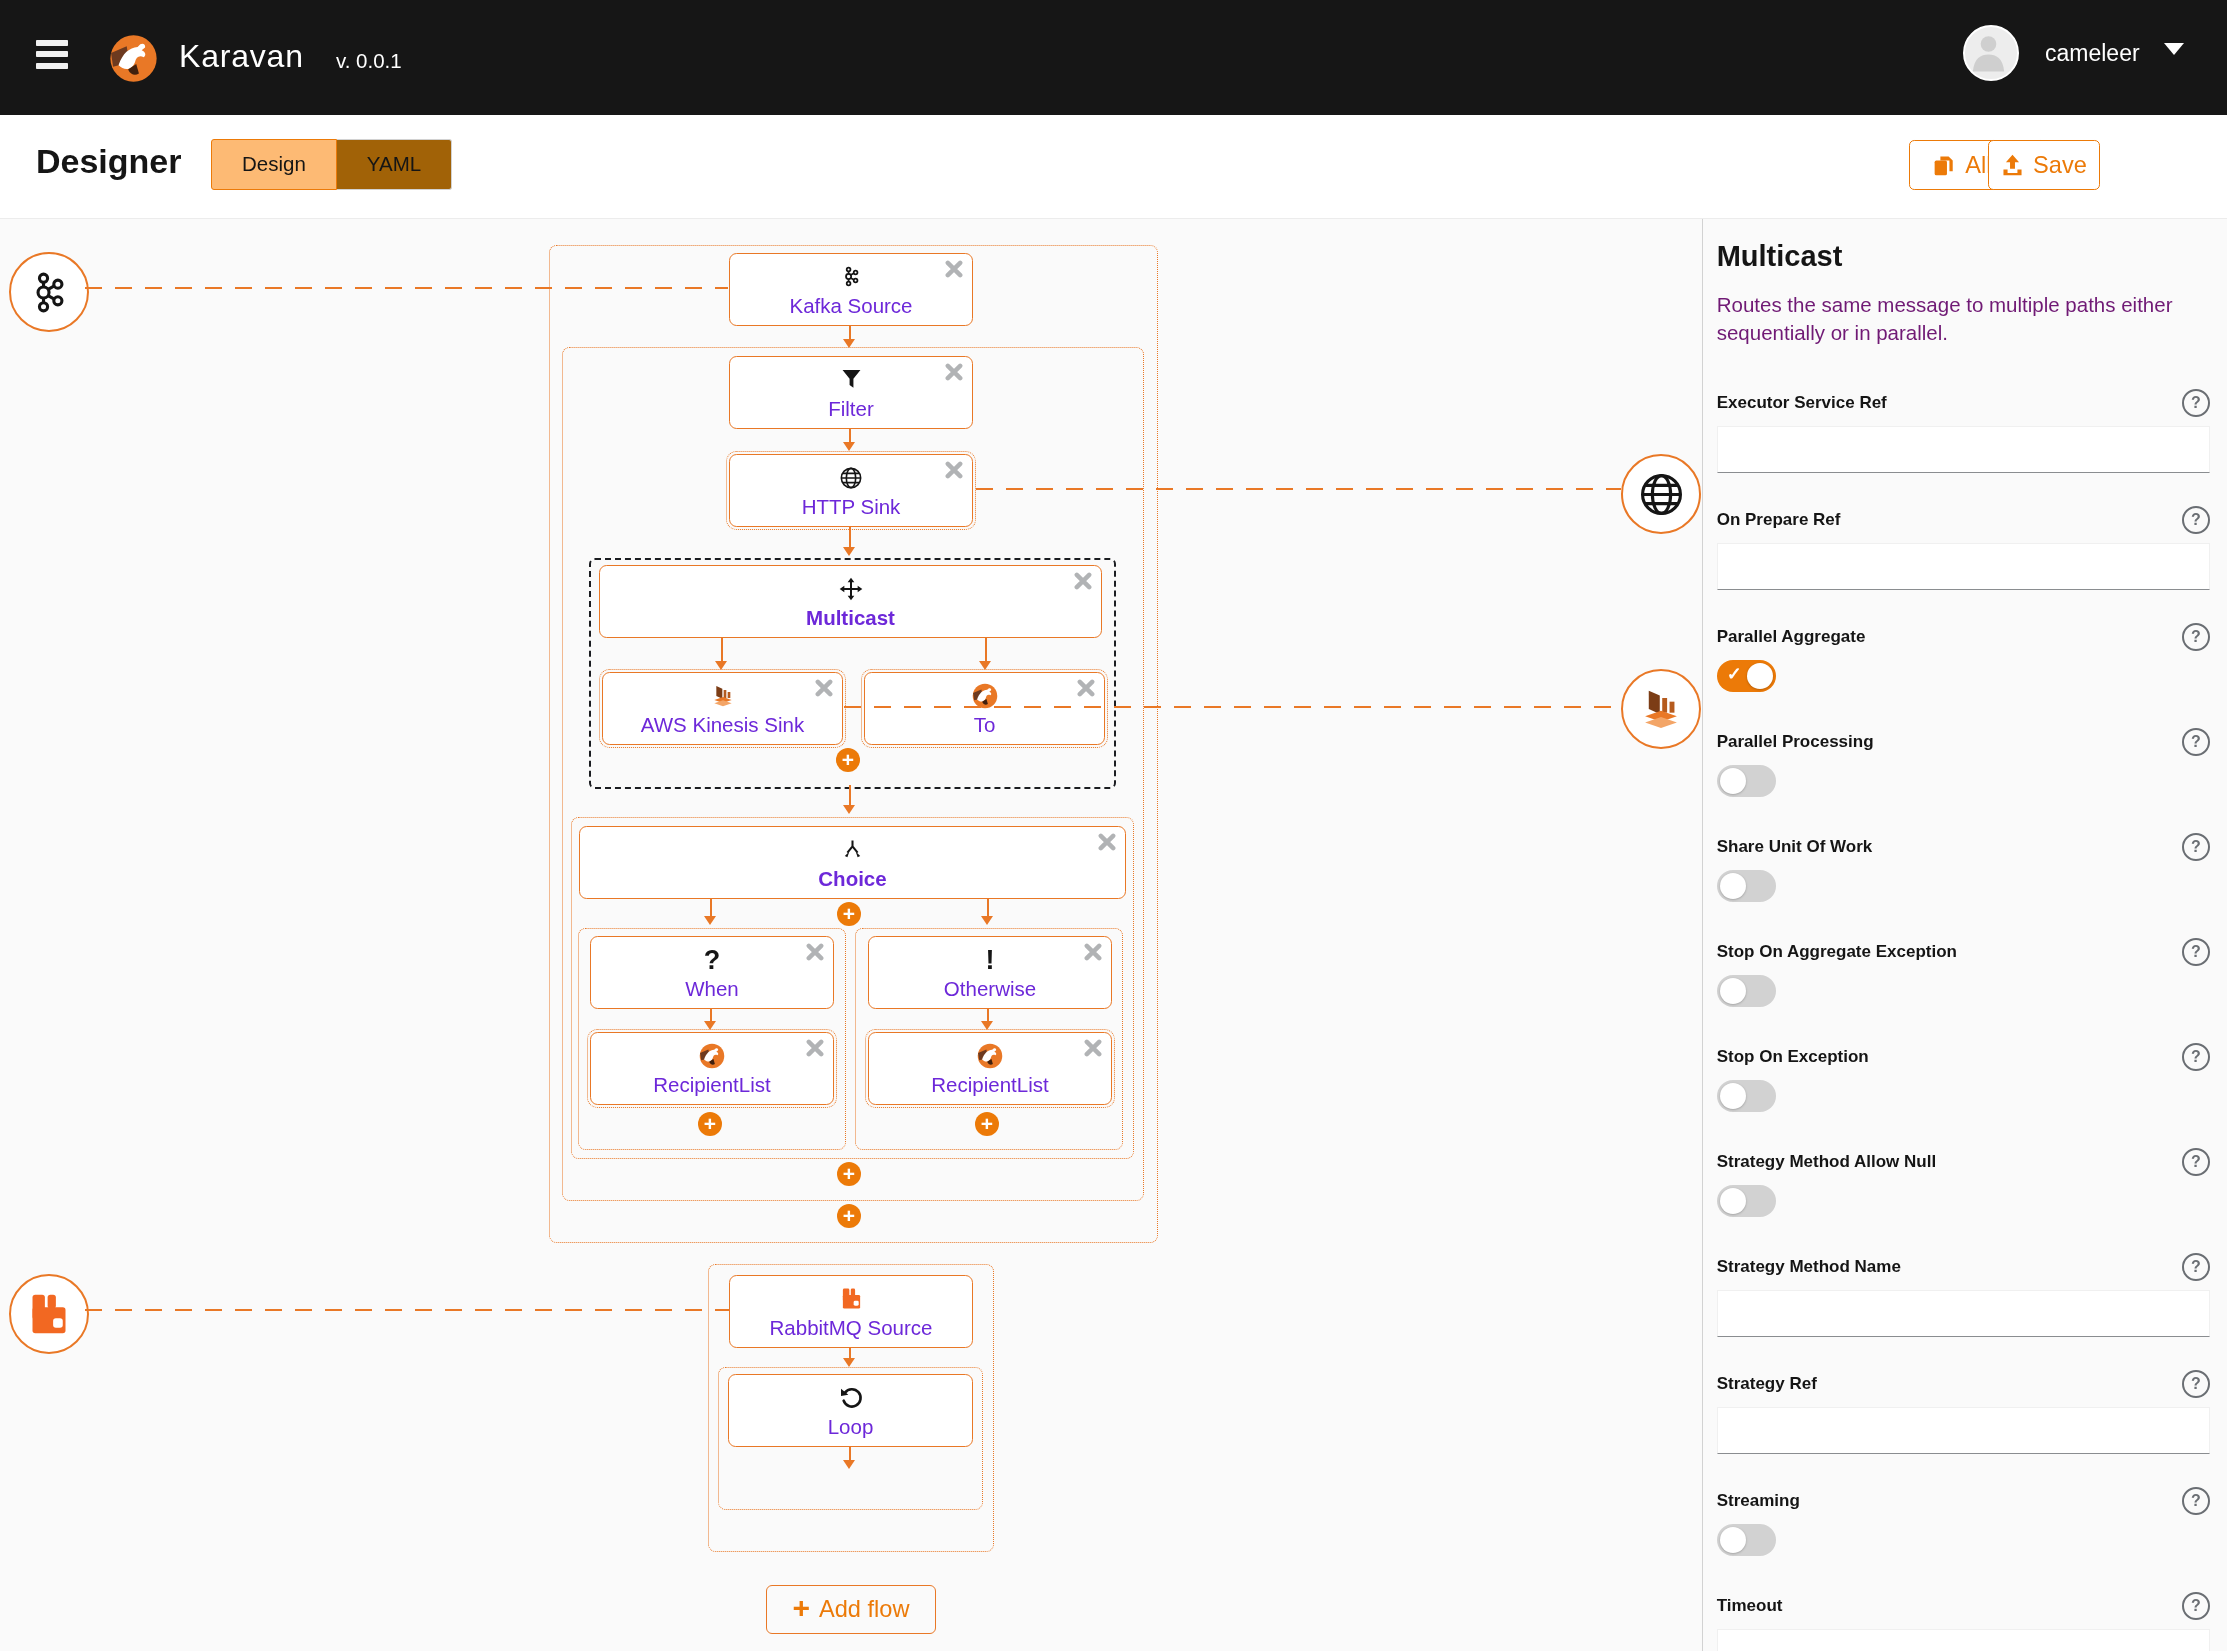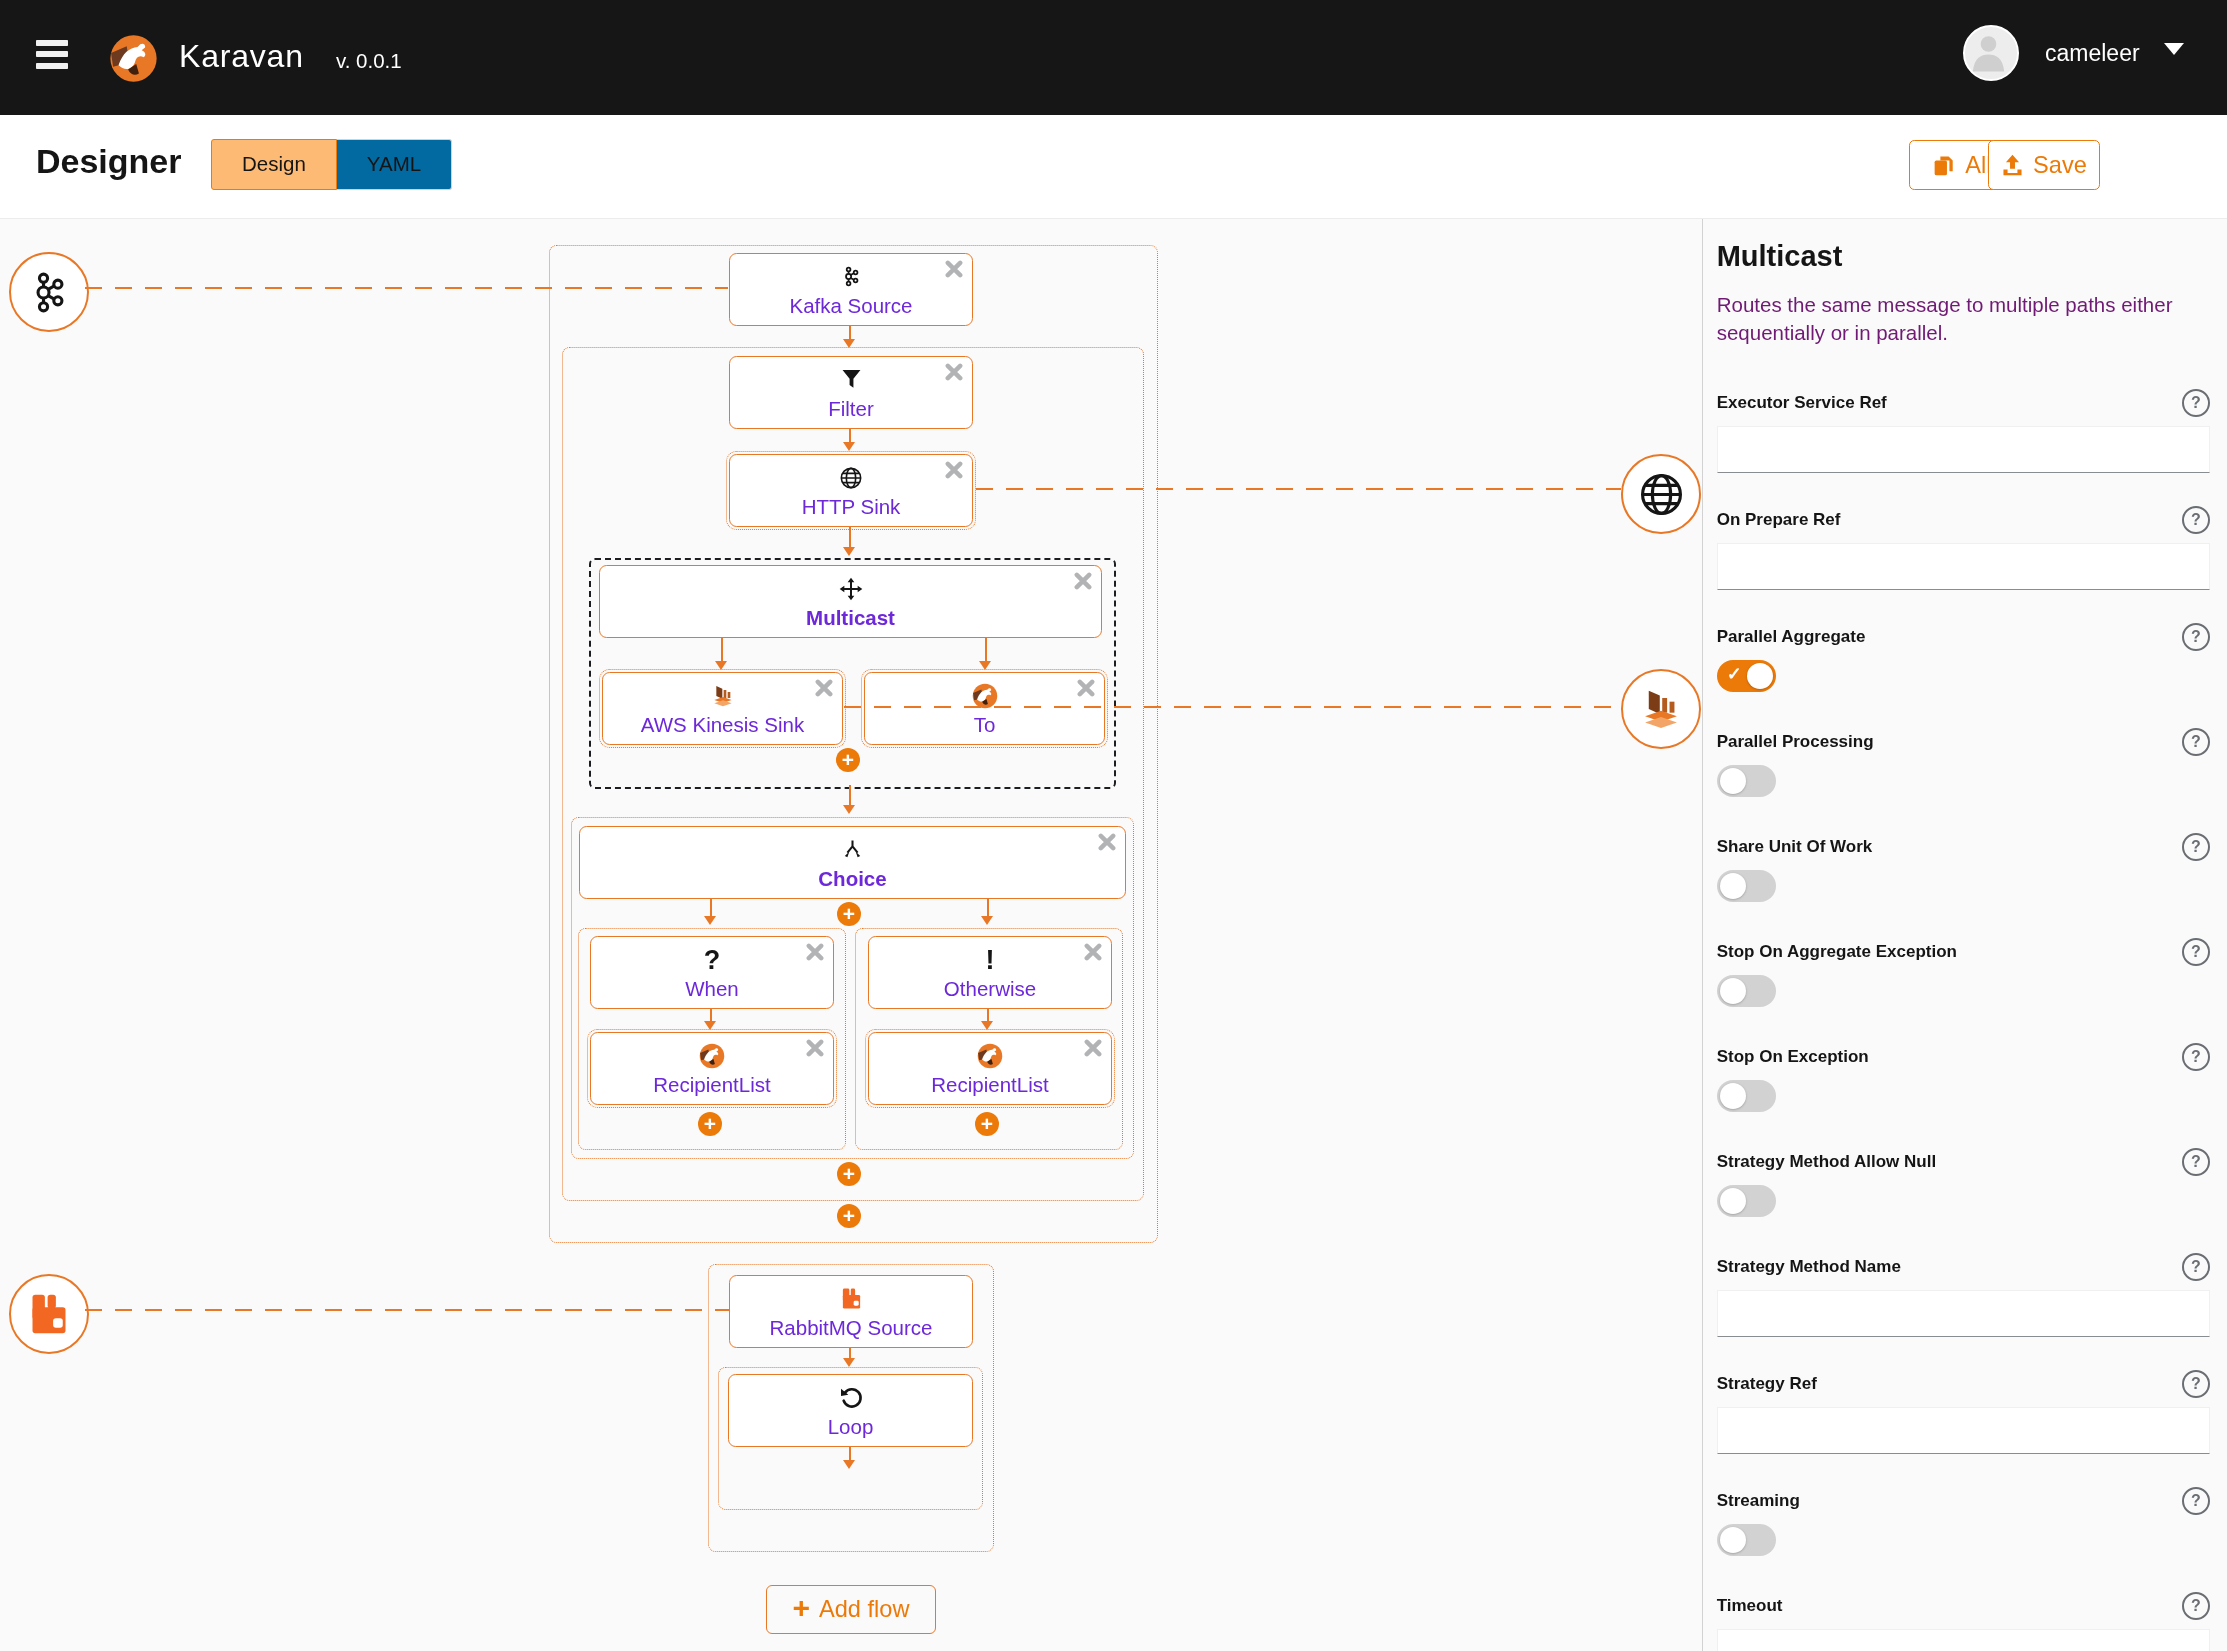--- a/index.html
+++ b/index.html
@@ -14,21 +14,21 @@
   .brand-logo{position:absolute;left:109px;top:34px;width:49px;height:49px;}
   .brand-name{position:absolute;left:179px;top:38px;font-size:32px;font-weight:500;color:#fff;letter-spacing:0.8px;}
   .brand-ver{position:absolute;left:336px;top:49px;font-size:20.5px;color:#fff;}
   .avatar{position:absolute;left:1963px;top:25px;width:52px;height:52px;border-radius:50%;background:#ededed;border:2.3px solid #fff;overflow:hidden;}
   .username{position:absolute;left:2045px;top:40px;font-size:23px;color:#fff;}
   .caret{position:absolute;left:2164px;top:43px;width:0;height:0;border:10px solid transparent;border-top:12px solid #fff;}
   
   .toolbar{position:absolute;left:0;top:115px;width:2227px;height:103px;background:#fff;border-bottom:1.5px solid #ececec;}
   .page-title{position:absolute;left:36px;top:27px;font-size:34px;font-weight:700;}
   .tabgroup{position:absolute;left:211px;top:23.6px;display:flex;}
-  .tab{height:49px;padding:0 30px;display:flex;align-items:center;font-size:20.5px;background:#0369a1;border:0.8px solid #d2d2d2;cursor:pointer;}
+  .tab{height:49px;padding:0 30px;display:flex;align-items:center;font-size:20.5px;background:#a16207;border:0.8px solid #d2d2d2;cursor:pointer;}
   .tab.active{background:#fdba74;border:1.5px solid #ec7a08;border-radius:3px 0 0 3px;}
   .tab.inactive{border-left:none;border-radius:0 3px 3px 0;}
   .tb-btn{position:absolute;top:25px;height:50px;border:1.5px solid #ec7a08;border-radius:5.3px;background:#fff;color:#ec7a08;font-size:23.6px;display:flex;align-items:center;justify-content:center;gap:9px;cursor:pointer;}
   .tb-btn svg{flex:none;}
   
   .canvas{position:absolute;left:0;top:219px;width:2227px;height:1433px;background:#fafafa;}
   .panel-divider{position:absolute;left:1702px;top:219px;width:0.8px;height:1433px;background:#d2d2d2;}
   .group{position:absolute;border:1.5px dotted #e97826;border-radius:7.6px;}
   .group.black{border:2.3px dashed #1b1d21;border-radius:6px;}
   .node{position:absolute;height:71px;background:#fff;border:1.5px solid #e97826;border-radius:7.6px;

